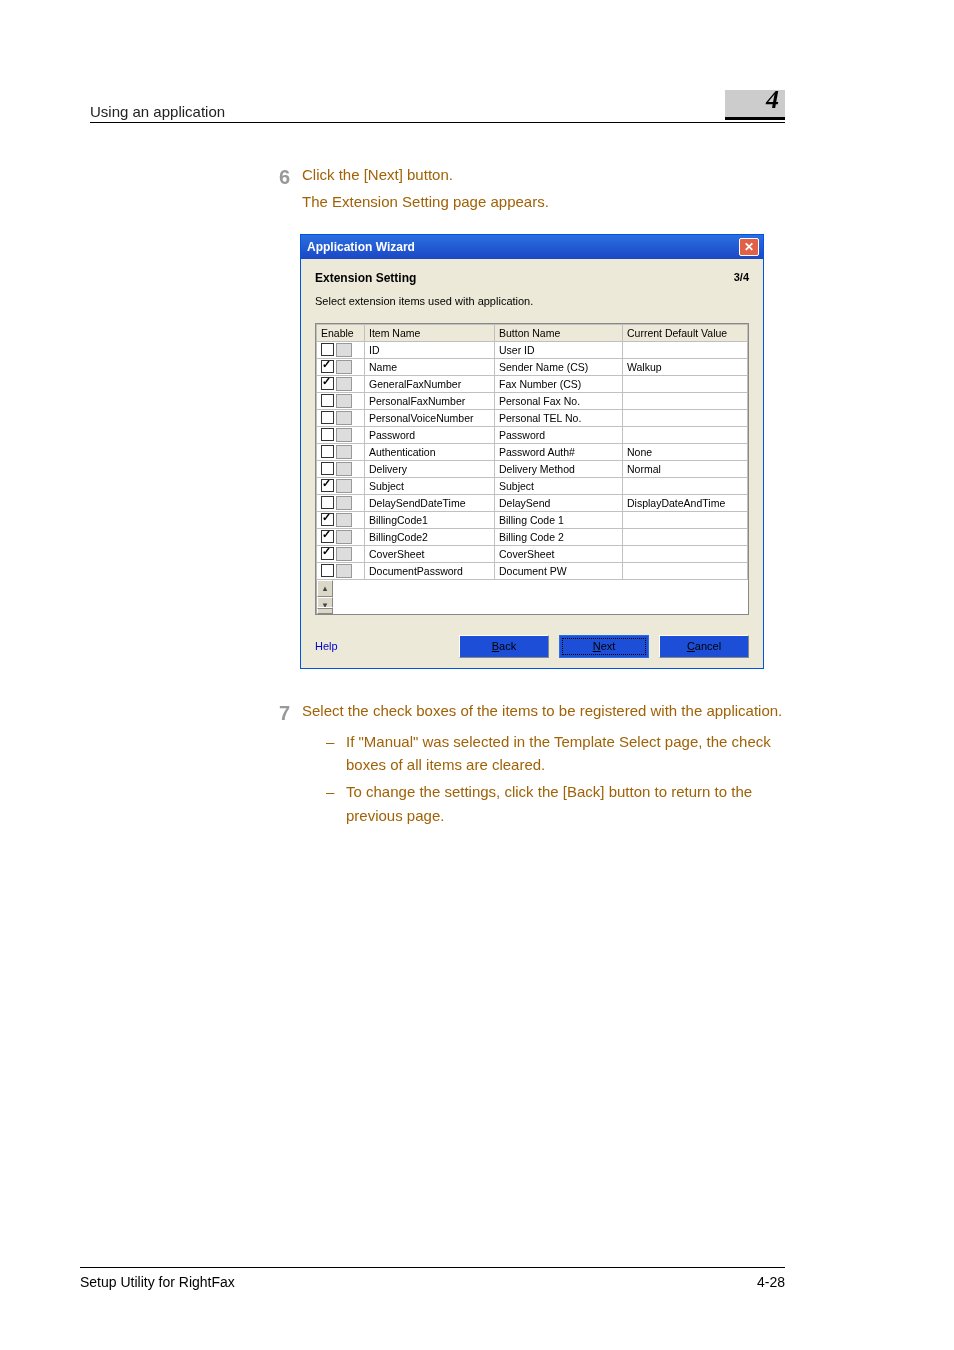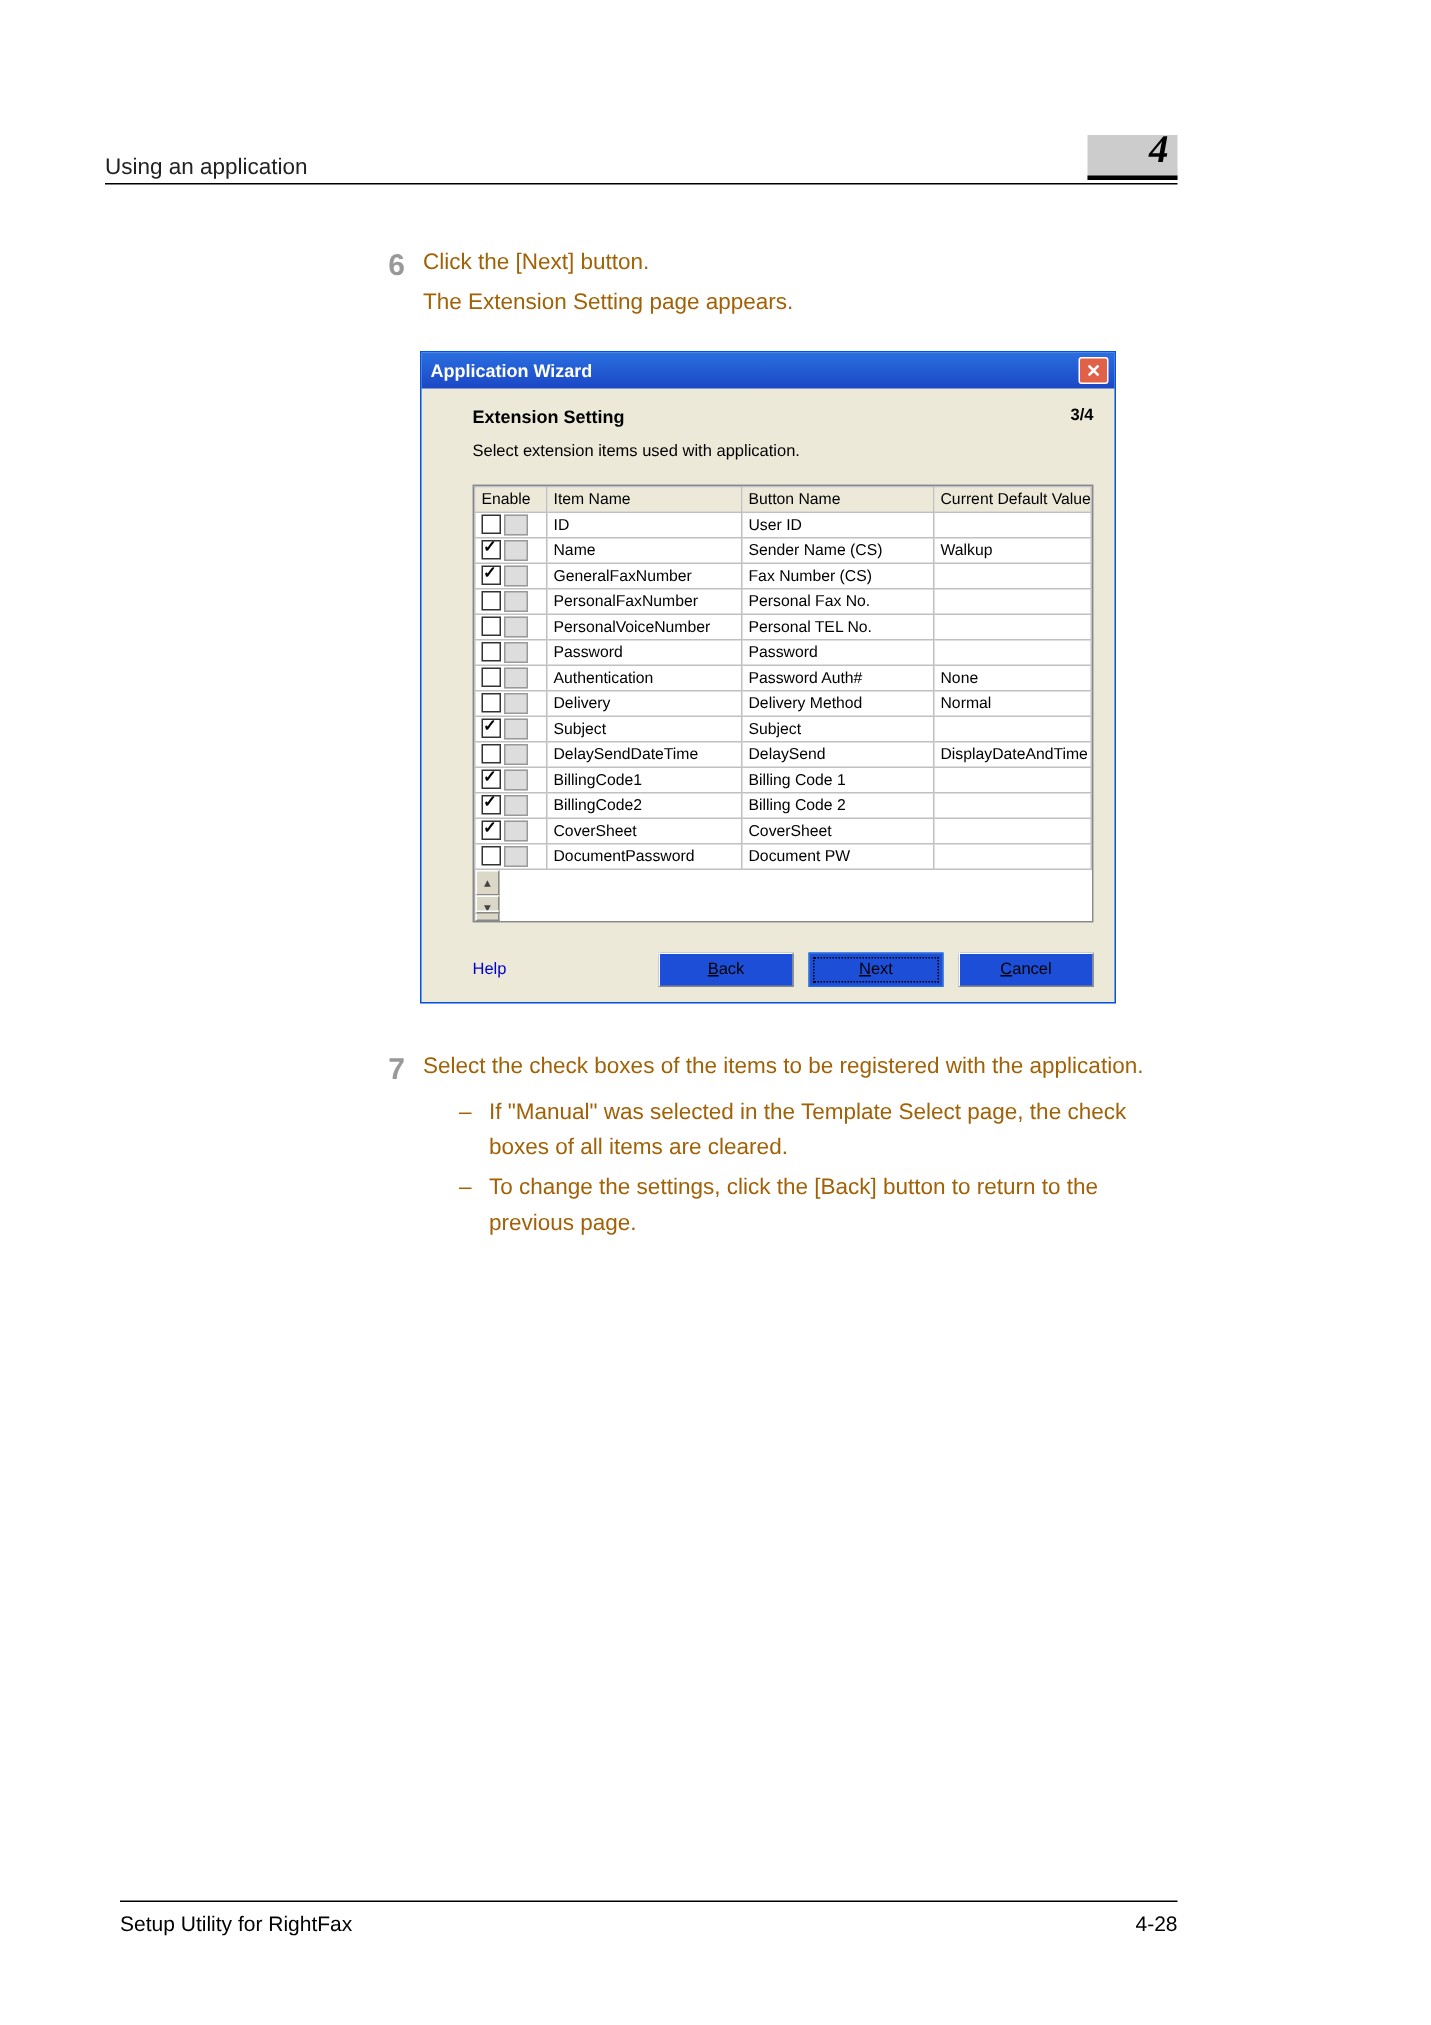--- a/index.html
+++ b/index.html
@@ -4,21 +4,21 @@
 <style>
   body {
     margin: 0;
     padding: 0;
     background: #fff;
     font-family: Arial, Helvetica, sans-serif;
     color: #000;
     width: 954px;
   }
   .page {
-    padding: 90px 90px 40px 70px;
+    padding: 90px 90px 40px 90px;
     box-sizing: border-box;
     width: 875px;
     min-height: 1350px;
     position: relative;
   }
   .header-row {
     display: flex;
     justify-content: space-between;
     align-items: flex-end;
     border-bottom: 1px solid #000;
@@ -114,21 +114,20 @@
     align-items: center;
     justify-content: center;
     color: #fff;
     font-weight: bold;
     font-size: 12px;
     line-height: 1;
   }
   .dialog-body {
     padding: 12px 14px 10px 14px;
     color: #000;
-    margin-left: 20px;
   }
   .ext-title {
     font-size: 12px;
     font-weight: bold;
   }
   .page-indicator {
     float: right;
     font-weight: bold;
   }
   .ext-desc {

